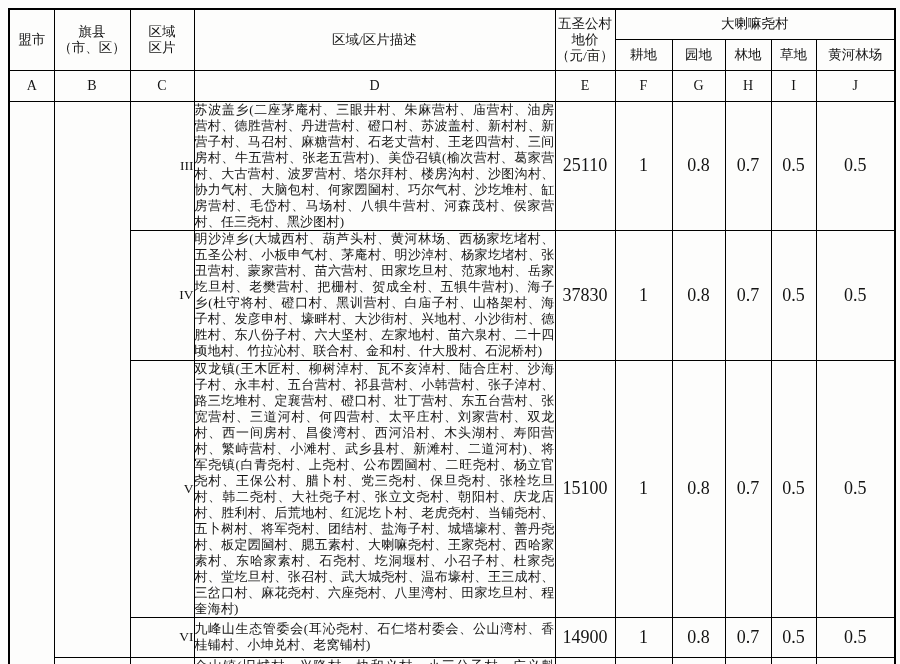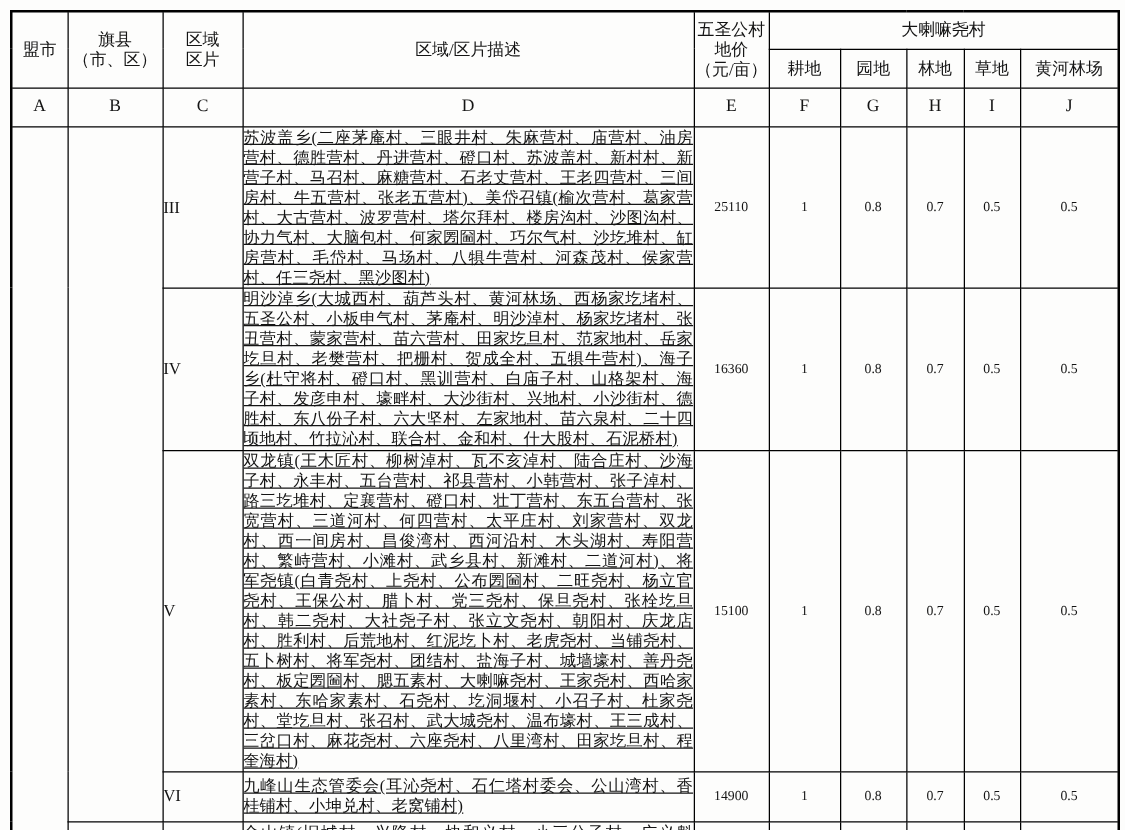--- a/index.html
+++ b/index.html
@@ -36,42 +36,41 @@
     font-size: 13.5px;
     line-height: 16px;
   }
   .pre { white-space: pre-line; }
   .letter {
     text-align: center;
     vertical-align: middle;
     font-size: 14px;
   }
   .zone {
-    text-align: left;
+    text-align: right;
     vertical-align: middle;
     font-size: 13.5px;
   }
   .county {
     text-align: center;
     vertical-align: middle;
     font-size: 13.5px;
   }
   .desc {
     font-size: 13px;
     line-height: 16px;
     text-align: justify;
     vertical-align: middle;
     padding: 2px 4px 2px 4px;
     letter-spacing: 0.2px;
-    text-decoration: underline;
   }
   .num {
     text-align: center;
     vertical-align: middle;
-    font-size: 11px;
+    font-size: 18px;
   }
 </style>
 </head>
 <body>
 
 <div class="page">
   <table class="grid">
     <colgroup>
       <col style="width:45px">
       <col style="width:76px">
@@ -129,21 +128,21 @@
       <td class="num">1</td>
       <td class="num">0.8</td>
       <td class="num">0.7</td>
       <td class="num">0.5</td>
       <td class="num">0.5</td>
     </tr>
 
     <tr style="height:130px">
       <td class="zone">IV</td>
       <td class="desc">明沙淖乡(大城西村、葫芦头村、黄河林场、西杨家圪堵村、五圣公村、小板申气村、茅庵村、明沙淖村、杨家圪堵村、张丑营村、蒙家营村、苗六营村、田家圪旦村、范家地村、岳家圪旦村、老樊营村、把栅村、贺成全村、五犋牛营村)、海子乡(杜守将村、磴口村、黑训营村、白庙子村、山格架村、海子村、发彦申村、壕畔村、大沙街村、兴地村、小沙街村、德胜村、东八份子村、六大坚村、左家地村、苗六泉村、二十四顷地村、竹拉沁村、联合村、金和村、什大股村、石泥桥村)</td>
-      <td class="num">16360</td>
+      <td class="num">37830</td>
       <td class="num">1</td>
       <td class="num">0.8</td>
       <td class="num">0.7</td>
       <td class="num">0.5</td>
       <td class="num">0.5</td>
     </tr>
 
     <tr style="height:221px">
       <td class="zone">V</td>
       <td class="desc">双龙镇(王木匠村、柳树淖村、瓦不亥淖村、陆合庄村、沙海子村、永丰村、五台营村、祁县营村、小韩营村、张子淖村、路三圪堆村、定襄营村、磴口村、壮丁营村、东五台营村、张宽营村、三道河村、何四营村、太平庄村、刘家营村、双龙村、西一间房村、昌俊湾村、西河沿村、木头湖村、寿阳营村、繁峙营村、小滩村、武乡县村、新滩村、二道河村)、将军尧镇(白青尧村、上尧村、公布圐圙村、二旺尧村、杨立官尧村、王保公村、腊卜村、党三尧村、保旦尧村、张栓圪旦村、韩二尧村、大社尧子村、张立文尧村、朝阳村、庆龙店村、胜利村、后荒地村、红泥圪卜村、老虎尧村、当铺尧村、五卜树村、将军尧村、团结村、盐海子村、城墙壕村、善丹尧村、板定圐圙村、腮五素村、大喇嘛尧村、王家尧村、西哈家素村、东哈家素村、石尧村、圪洞堰村、小召子村、杜家尧村、堂圪旦村、张召村、武大城尧村、温布壕村、王三成村、三岔口村、麻花尧村、六座尧村、八里湾村、田家圪旦村、程奎海村)</td>

